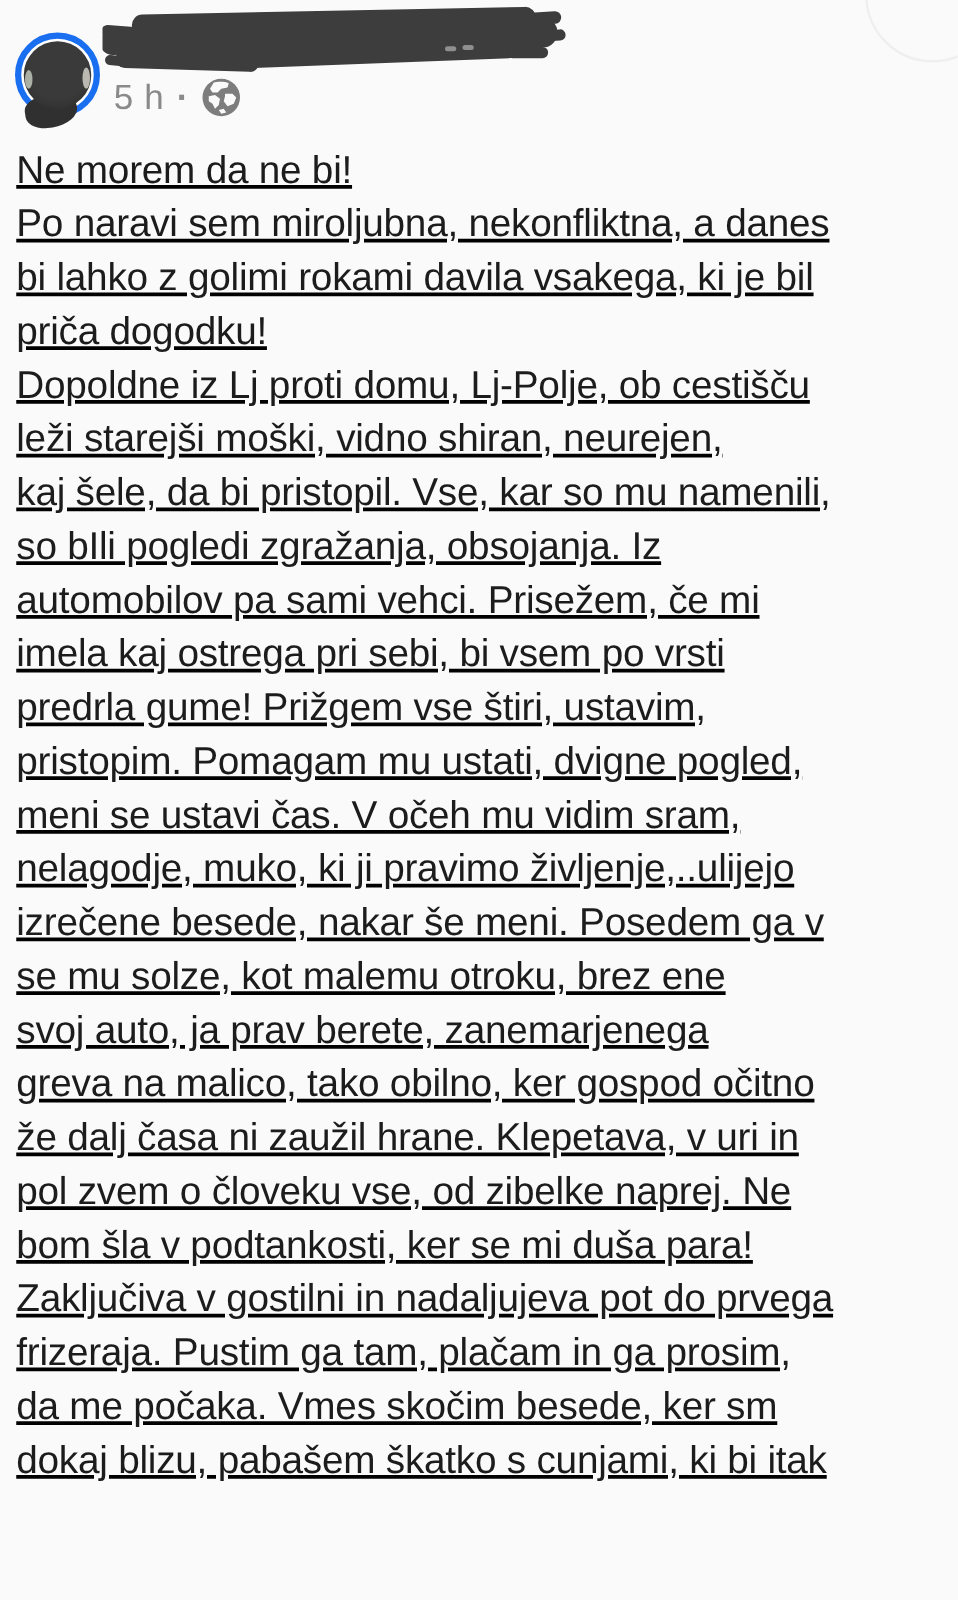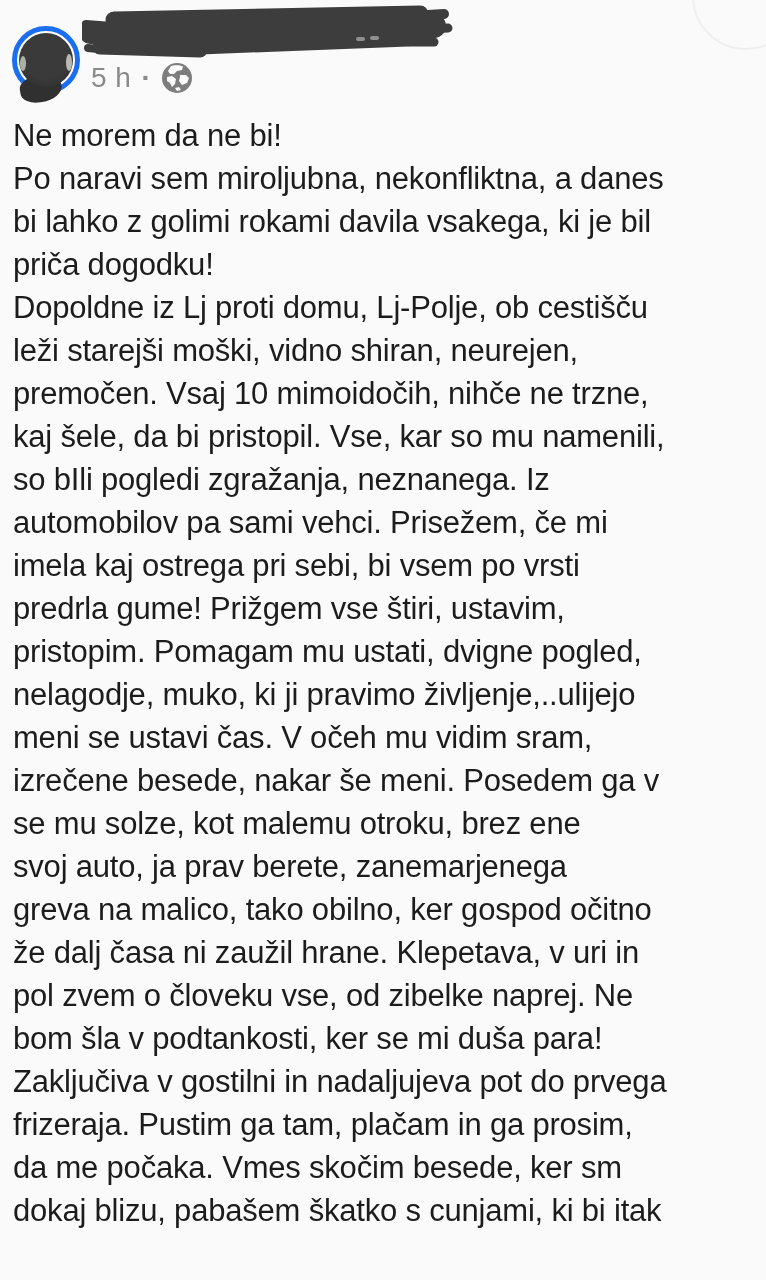--- a/index.html
+++ b/index.html
@@ -43,21 +43,21 @@
   }
   .meta .sep { margin: 0 10px; font-weight: bold; }
   .meta .globe { width: 32px; height: 32px; display: block; }
 
   .corner-arc {
     position: absolute; top: -58px; right: -34px; width: 104px; height: 104px;
     border-radius: 50%; border: 2px solid #efefef; background: transparent;
   }
 
   
-  .post-body { position: absolute; left: 13px; top: 114px; width: 753px; }
+  .post-body { position: absolute; left: 13px; top: 114px; width: 753px; text-decoration: underline; }
   .post-line {
     height: 43px; line-height: 43px;
     font-size: 31px; color: #1c1c1c;
     letter-spacing: -0.2px;
     white-space: nowrap;
   }
 </style>
 </head>
 <body>
 
@@ -105,29 +105,28 @@
     <div class="corner-arc"></div>
   </div>
 
   <div class="post-body">
     <div class="post-line">Ne morem da ne bi!</div>
     <div class="post-line">Po naravi sem miroljubna, nekonfliktna, a danes</div>
     <div class="post-line">bi lahko z golimi rokami davila vsakega, ki je bil</div>
     <div class="post-line">priča dogodku!</div>
     <div class="post-line">Dopoldne iz Lj proti domu, Lj-Polje, ob cestišču</div>
     <div class="post-line">leži starejši moški, vidno shiran, neurejen,</div>
-    <div class="post-line">premočen. Vsaj 10 mimoidočih, nihče ne trzne,</div>
     <div class="post-line">kaj šele, da bi pristopil. Vse, kar so mu namenili,</div>
-    <div class="post-line">so bIli pogledi zgražanja, neznanega. Iz</div>
+    <div class="post-line">so bIli pogledi zgražanja, obsojanja. Iz</div>
     <div class="post-line">automobilov pa sami vehci. Prisežem, če mi</div>
     <div class="post-line">imela kaj ostrega pri sebi, bi vsem po vrsti</div>
     <div class="post-line">predrla gume! Prižgem vse štiri, ustavim,</div>
     <div class="post-line">pristopim. Pomagam mu ustati, dvigne pogled,</div>
+    <div class="post-line">meni se ustavi čas. V očeh mu vidim sram,</div>
     <div class="post-line">nelagodje, muko, ki ji pravimo življenje,..ulijejo</div>
-    <div class="post-line">meni se ustavi čas. V očeh mu vidim sram,</div>
     <div class="post-line">izrečene besede, nakar še meni. Posedem ga v</div>
     <div class="post-line">se mu solze, kot malemu otroku, brez ene</div>
     <div class="post-line">svoj auto, ja prav berete, zanemarjenega</div>
     <div class="post-line">greva na malico, tako obilno, ker gospod očitno</div>
     <div class="post-line">že dalj časa ni zaužil hrane. Klepetava, v uri in</div>
     <div class="post-line">pol zvem o človeku vse, od zibelke naprej. Ne</div>
     <div class="post-line">bom šla v podtankosti, ker se mi duša para!</div>
     <div class="post-line">Zaključiva v gostilni in nadaljujeva pot do prvega</div>
     <div class="post-line">frizeraja. Pustim ga tam, plačam in ga prosim,</div>
     <div class="post-line">da me počaka. Vmes skočim besede, ker sm</div>

